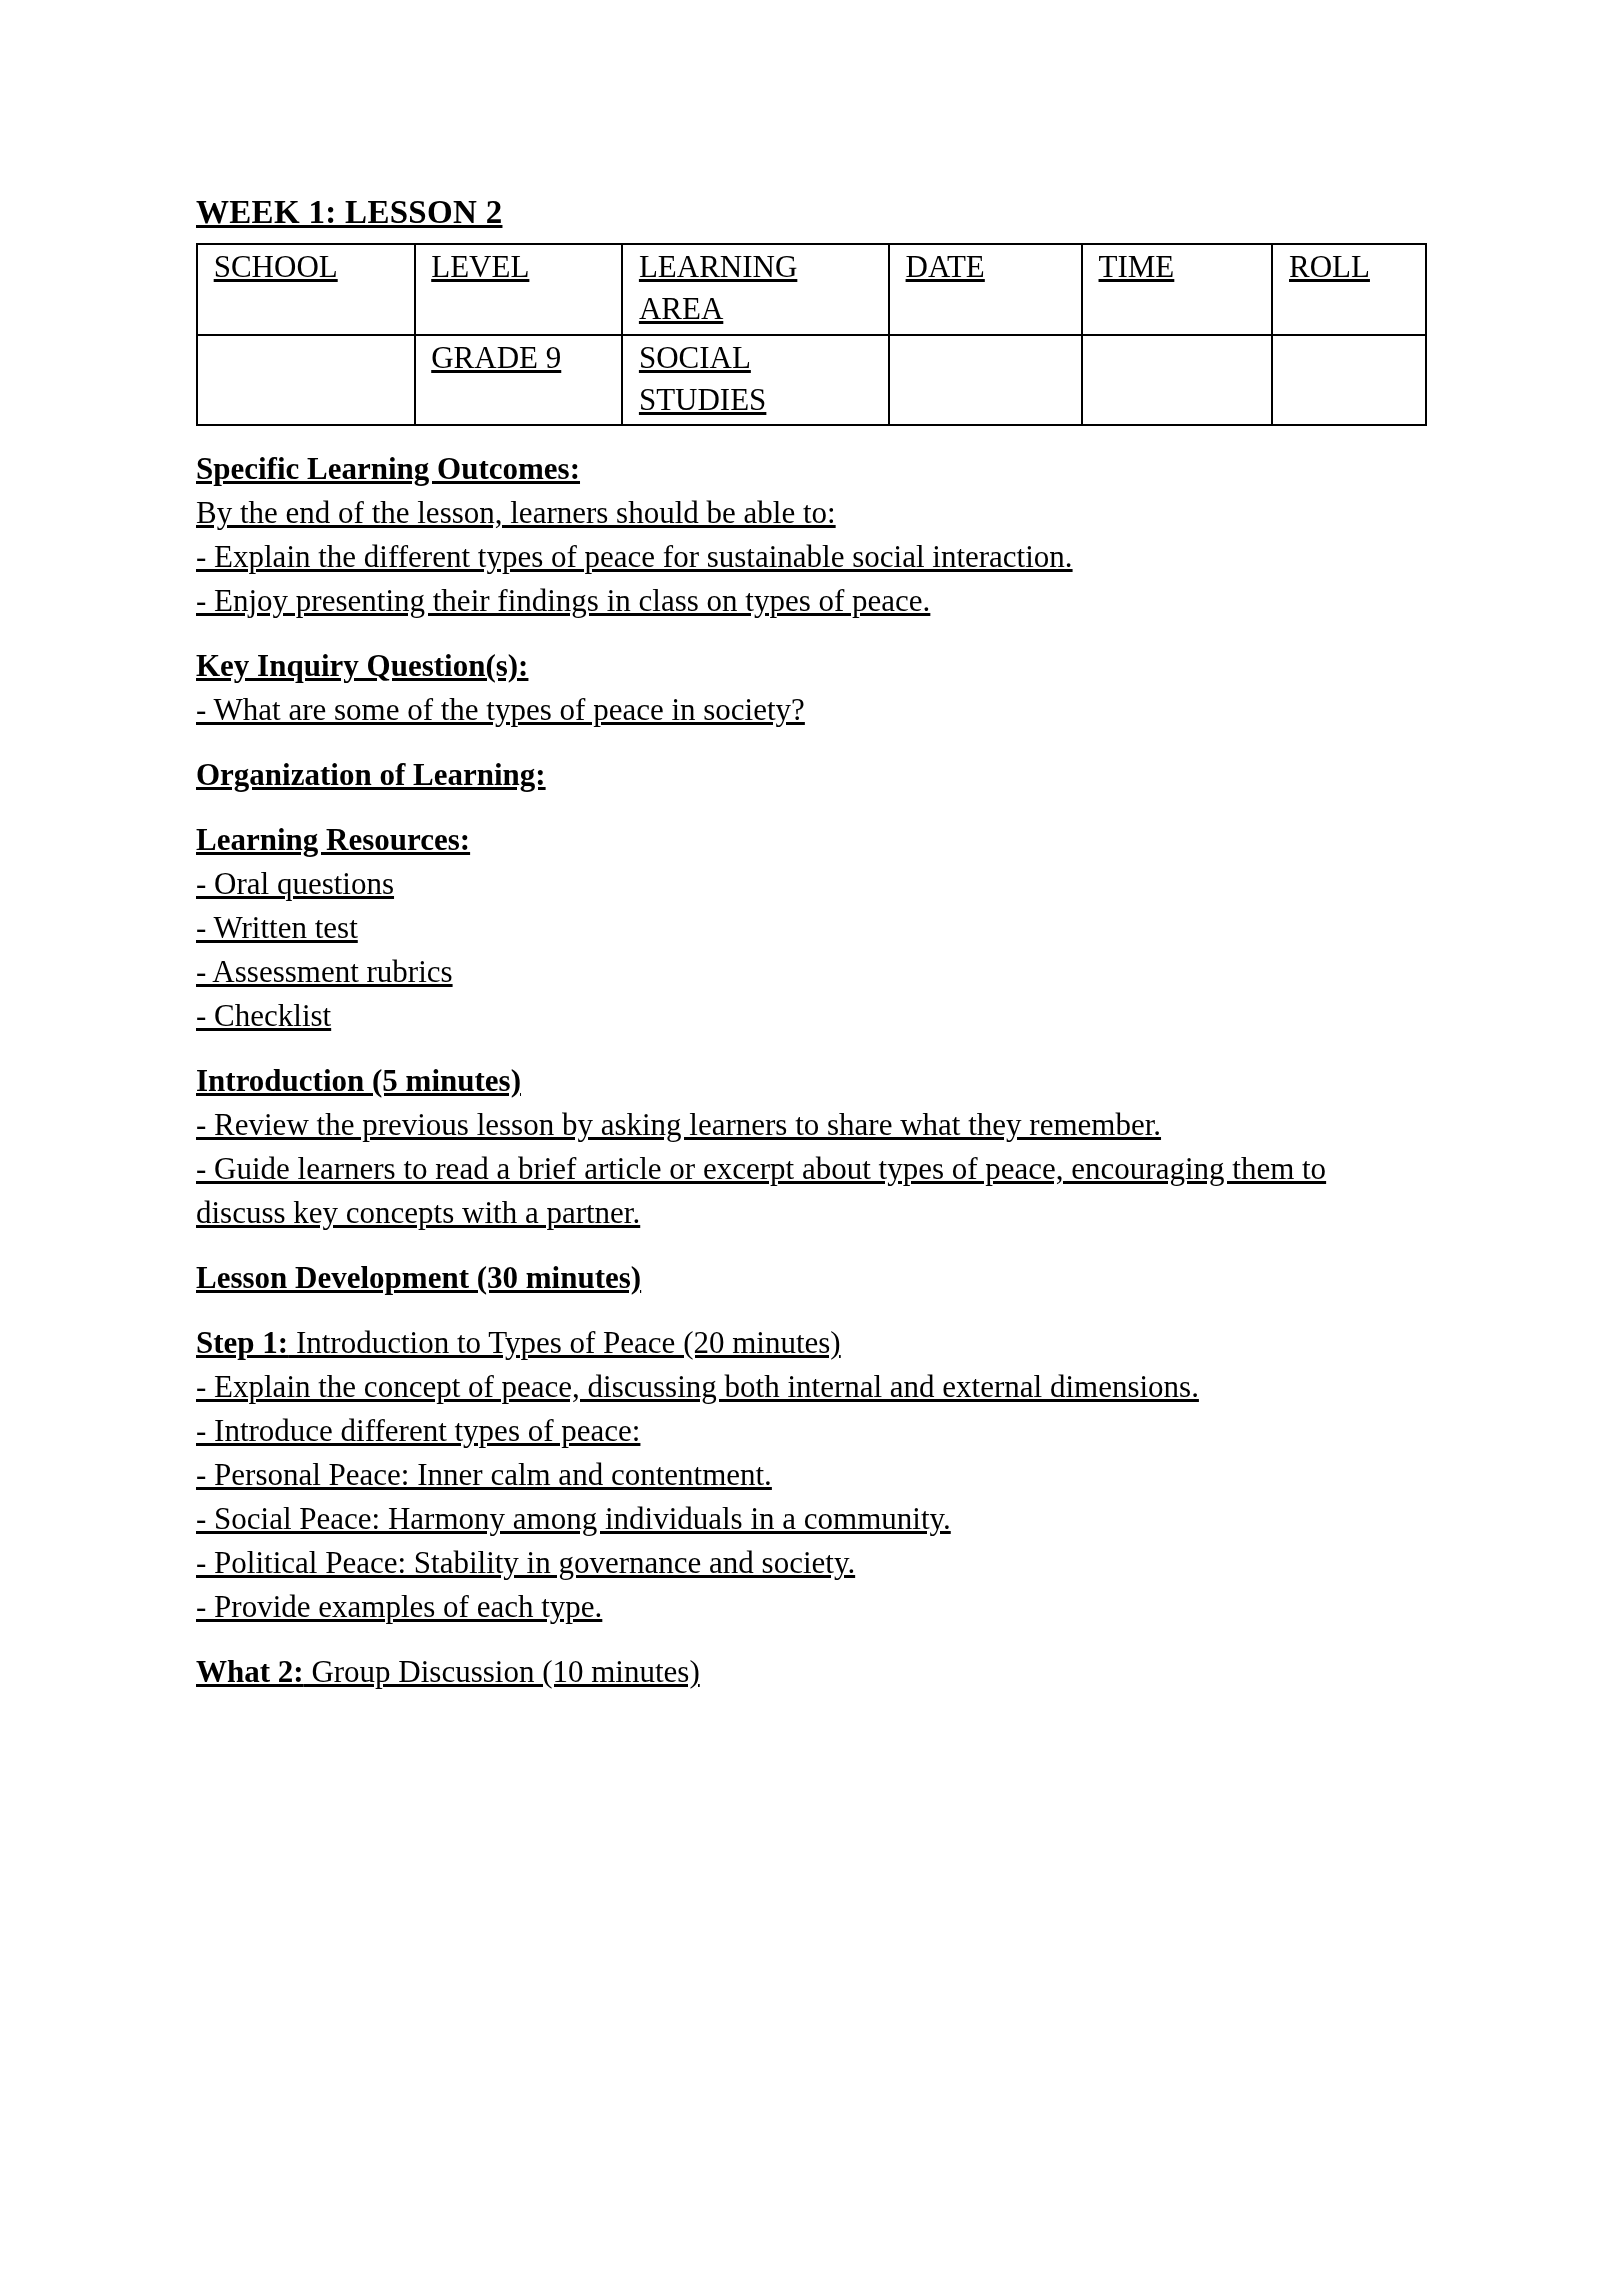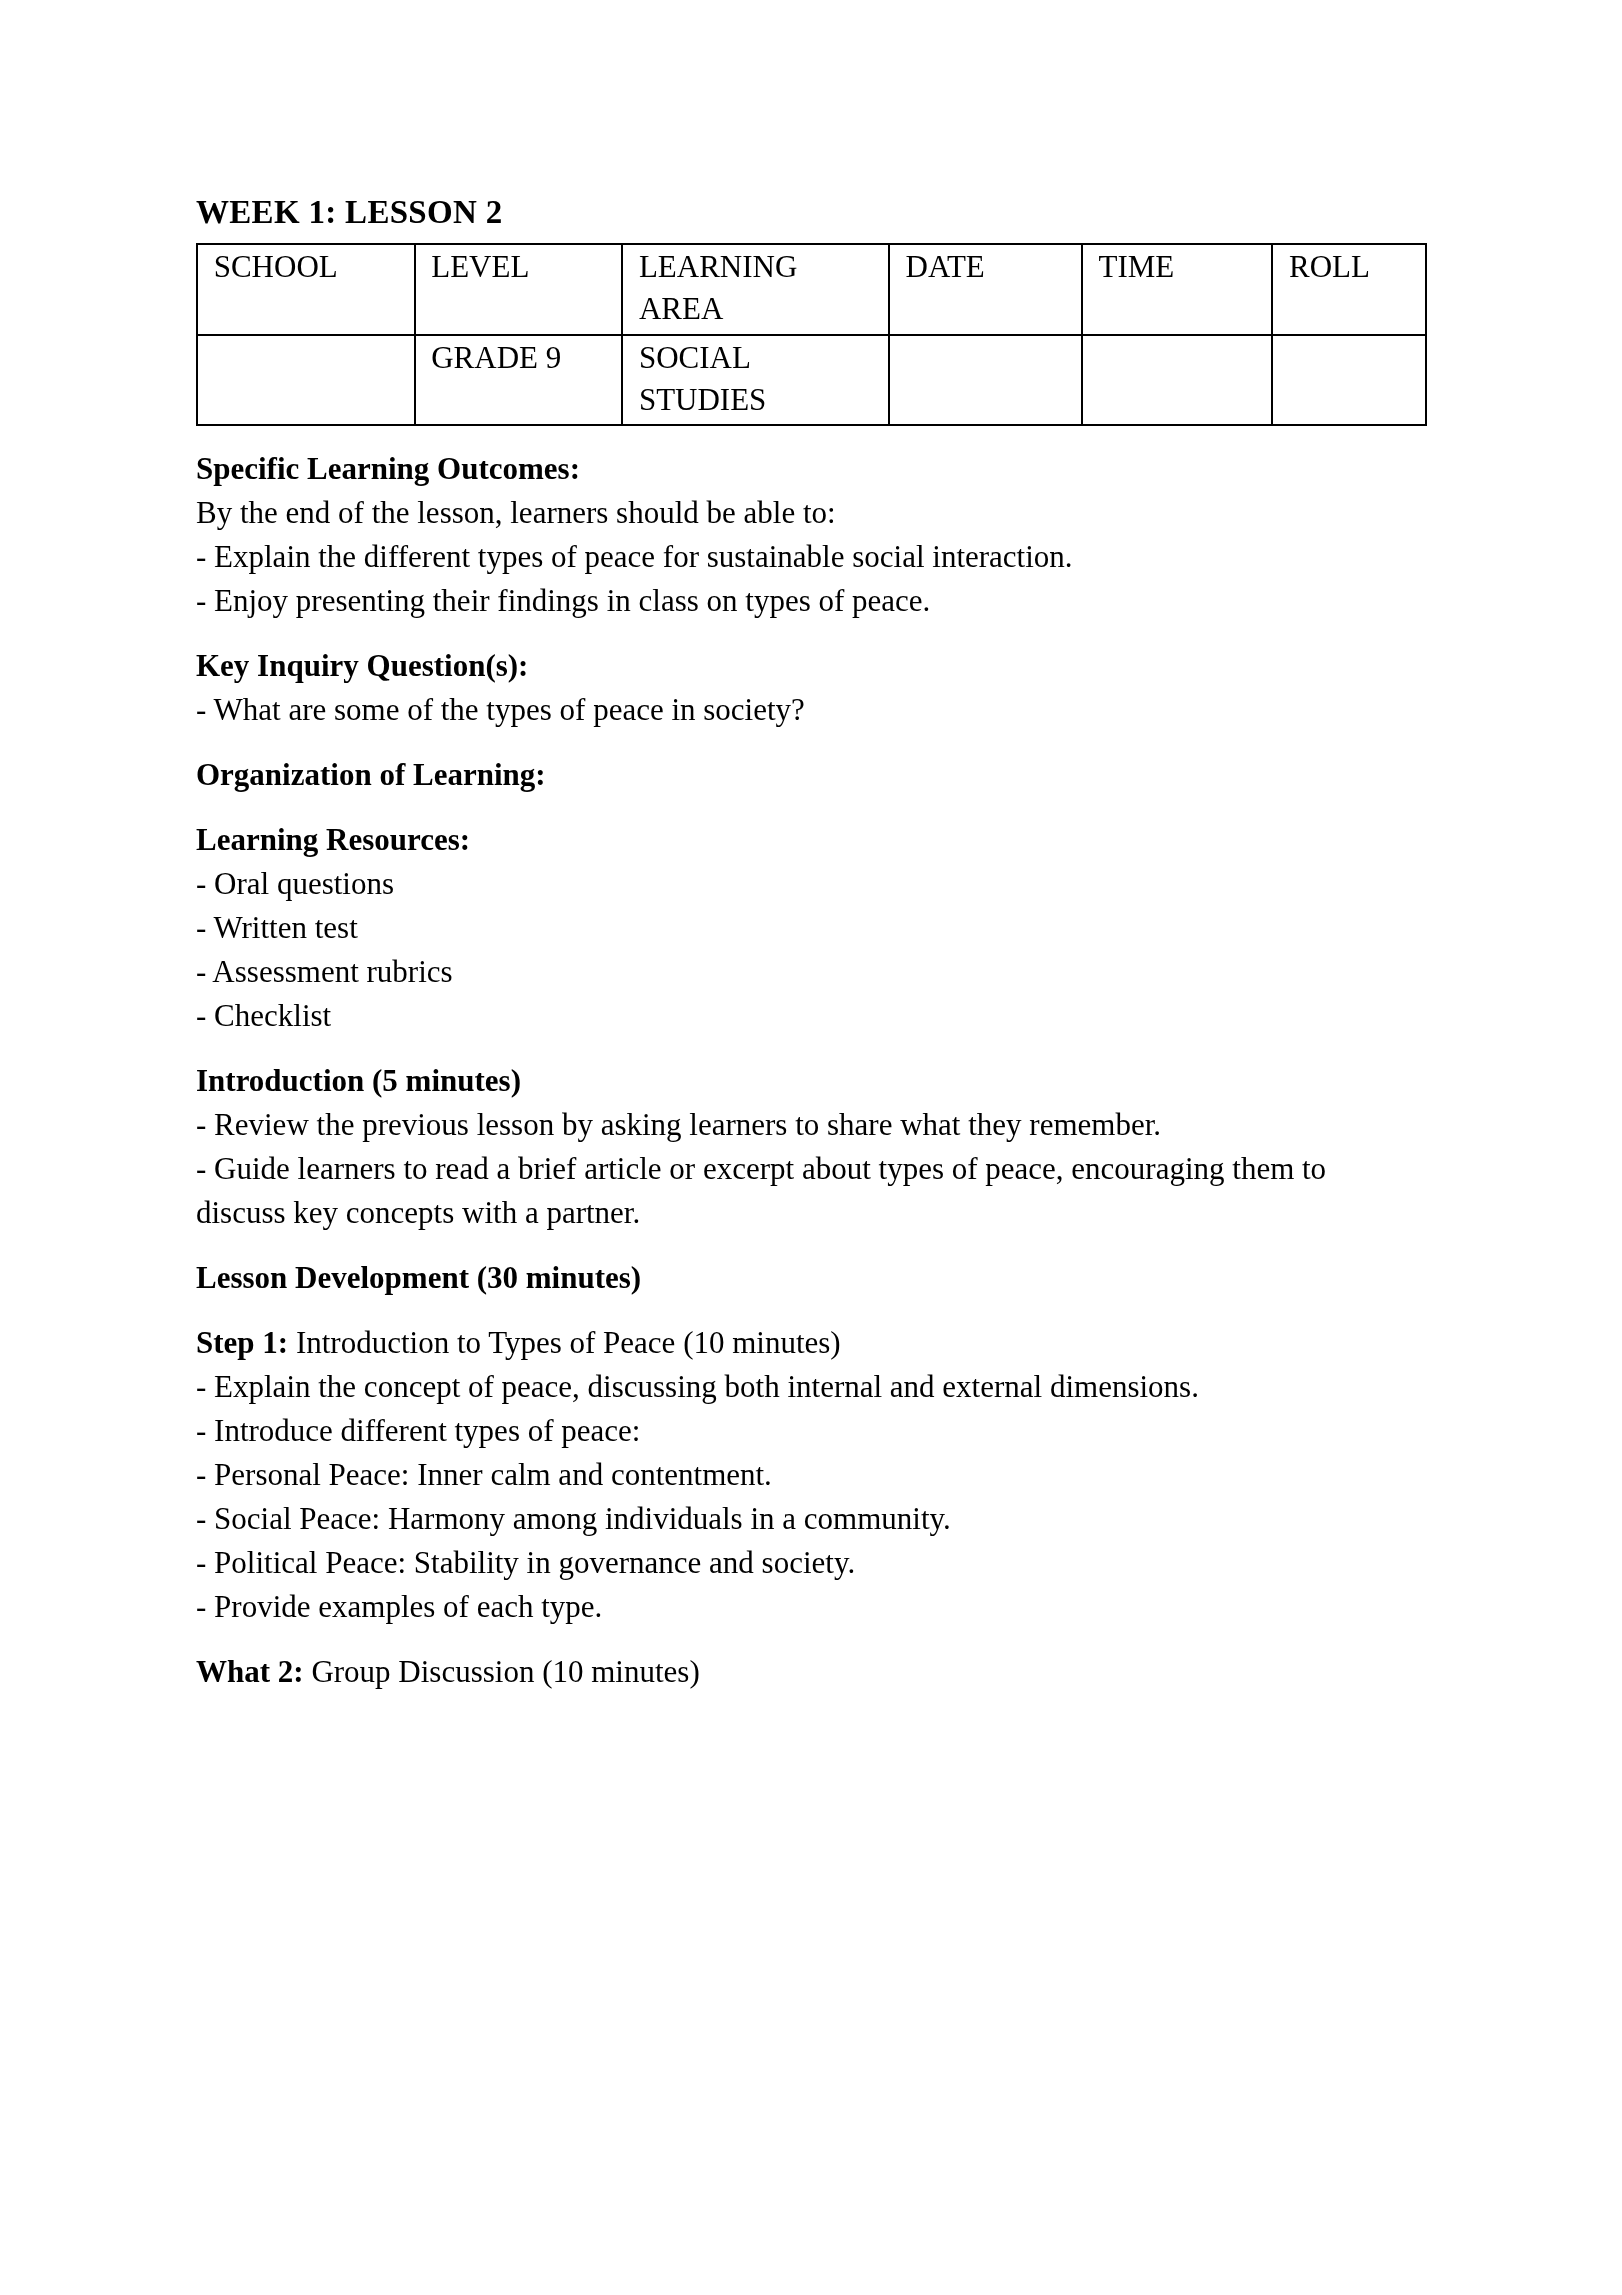--- a/index.html
+++ b/index.html
@@ -14,20 +14,21 @@
     color: #000000;
     font-family: "Liberation Serif", "DejaVu Serif", serif;
     font-size: 31px;
   }
   .page {
     box-sizing: border-box;
     width: 1623px;
     height: 2295px;
     padding: 190px 196px 12px 196px;
     background: #ffffff;
+    text-decoration: underline;
   }
   .doc-title {
     margin: 0;
     font-size: 33px;
     font-weight: bold;
     line-height: 44px;
     letter-spacing: 0.3px;
   }
   table.info-table {
     border-collapse: collapse;
@@ -129,21 +130,21 @@
       <p class="ln"><span>- Review the previous lesson by asking learners to share what they remember.</span></p>
       <p class="ln"><span>- Guide learners to read a brief article or excerpt about types of peace, encouraging them to</span></p>
       <p class="ln"><span>discuss key concepts with a partner.</span></p>
     </div>
 
     <div class="section">
       <p class="ln"><strong>Lesson Development (30 minutes)</strong></p>
     </div>
 
     <div class="section">
-      <p class="ln"><strong>Step 1:</strong><span> Introduction to Types of Peace (10 minutes)</span></p>
+      <p class="ln"><strong>Step 1:</strong><span> Introduction to Types of Peace (20 minutes)</span></p>
       <p class="ln"><span>- Explain the concept of peace, discussing both internal and external dimensions.</span></p>
       <p class="ln"><span>- Introduce different types of peace:</span></p>
       <p class="ln"><span>- Personal Peace: Inner calm and contentment.</span></p>
       <p class="ln"><span>- Social Peace: Harmony among individuals in a community.</span></p>
       <p class="ln"><span>- Political Peace: Stability in governance and society.</span></p>
       <p class="ln"><span>- Provide examples of each type.</span></p>
     </div>
 
     <div class="section">
       <p class="ln"><strong>What 2:</strong><span> Group Discussion (10 minutes)</span></p>

